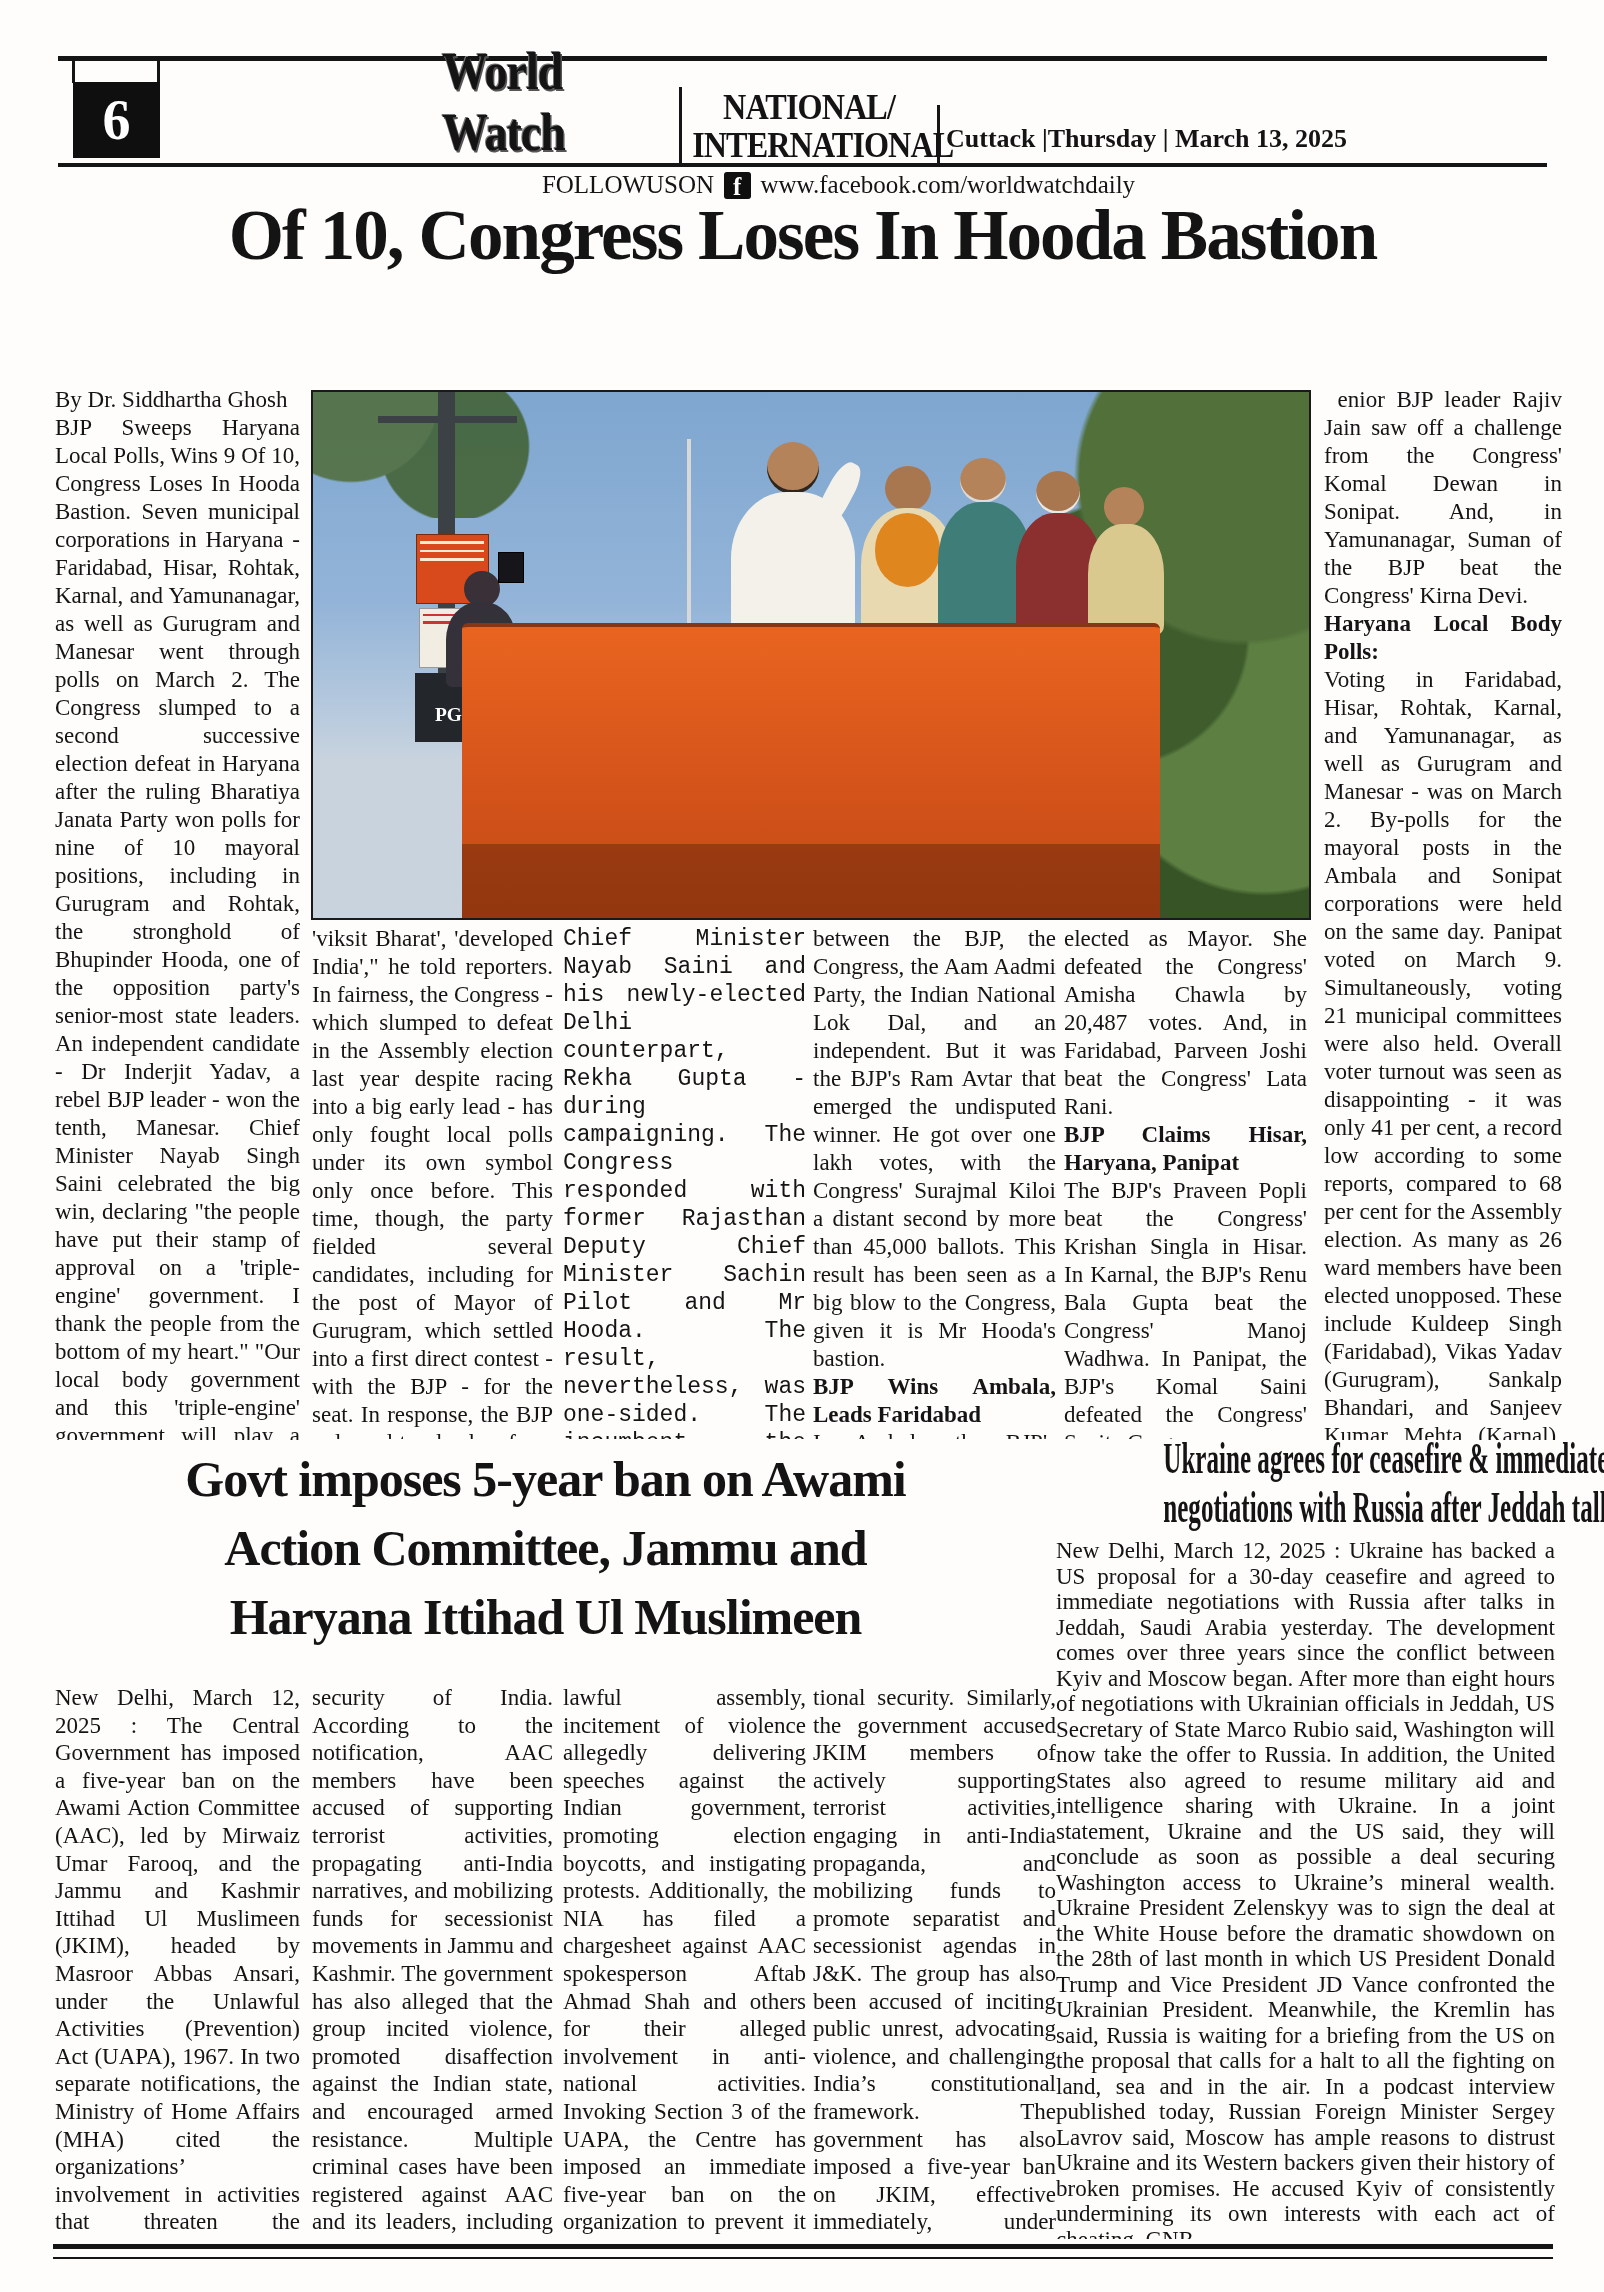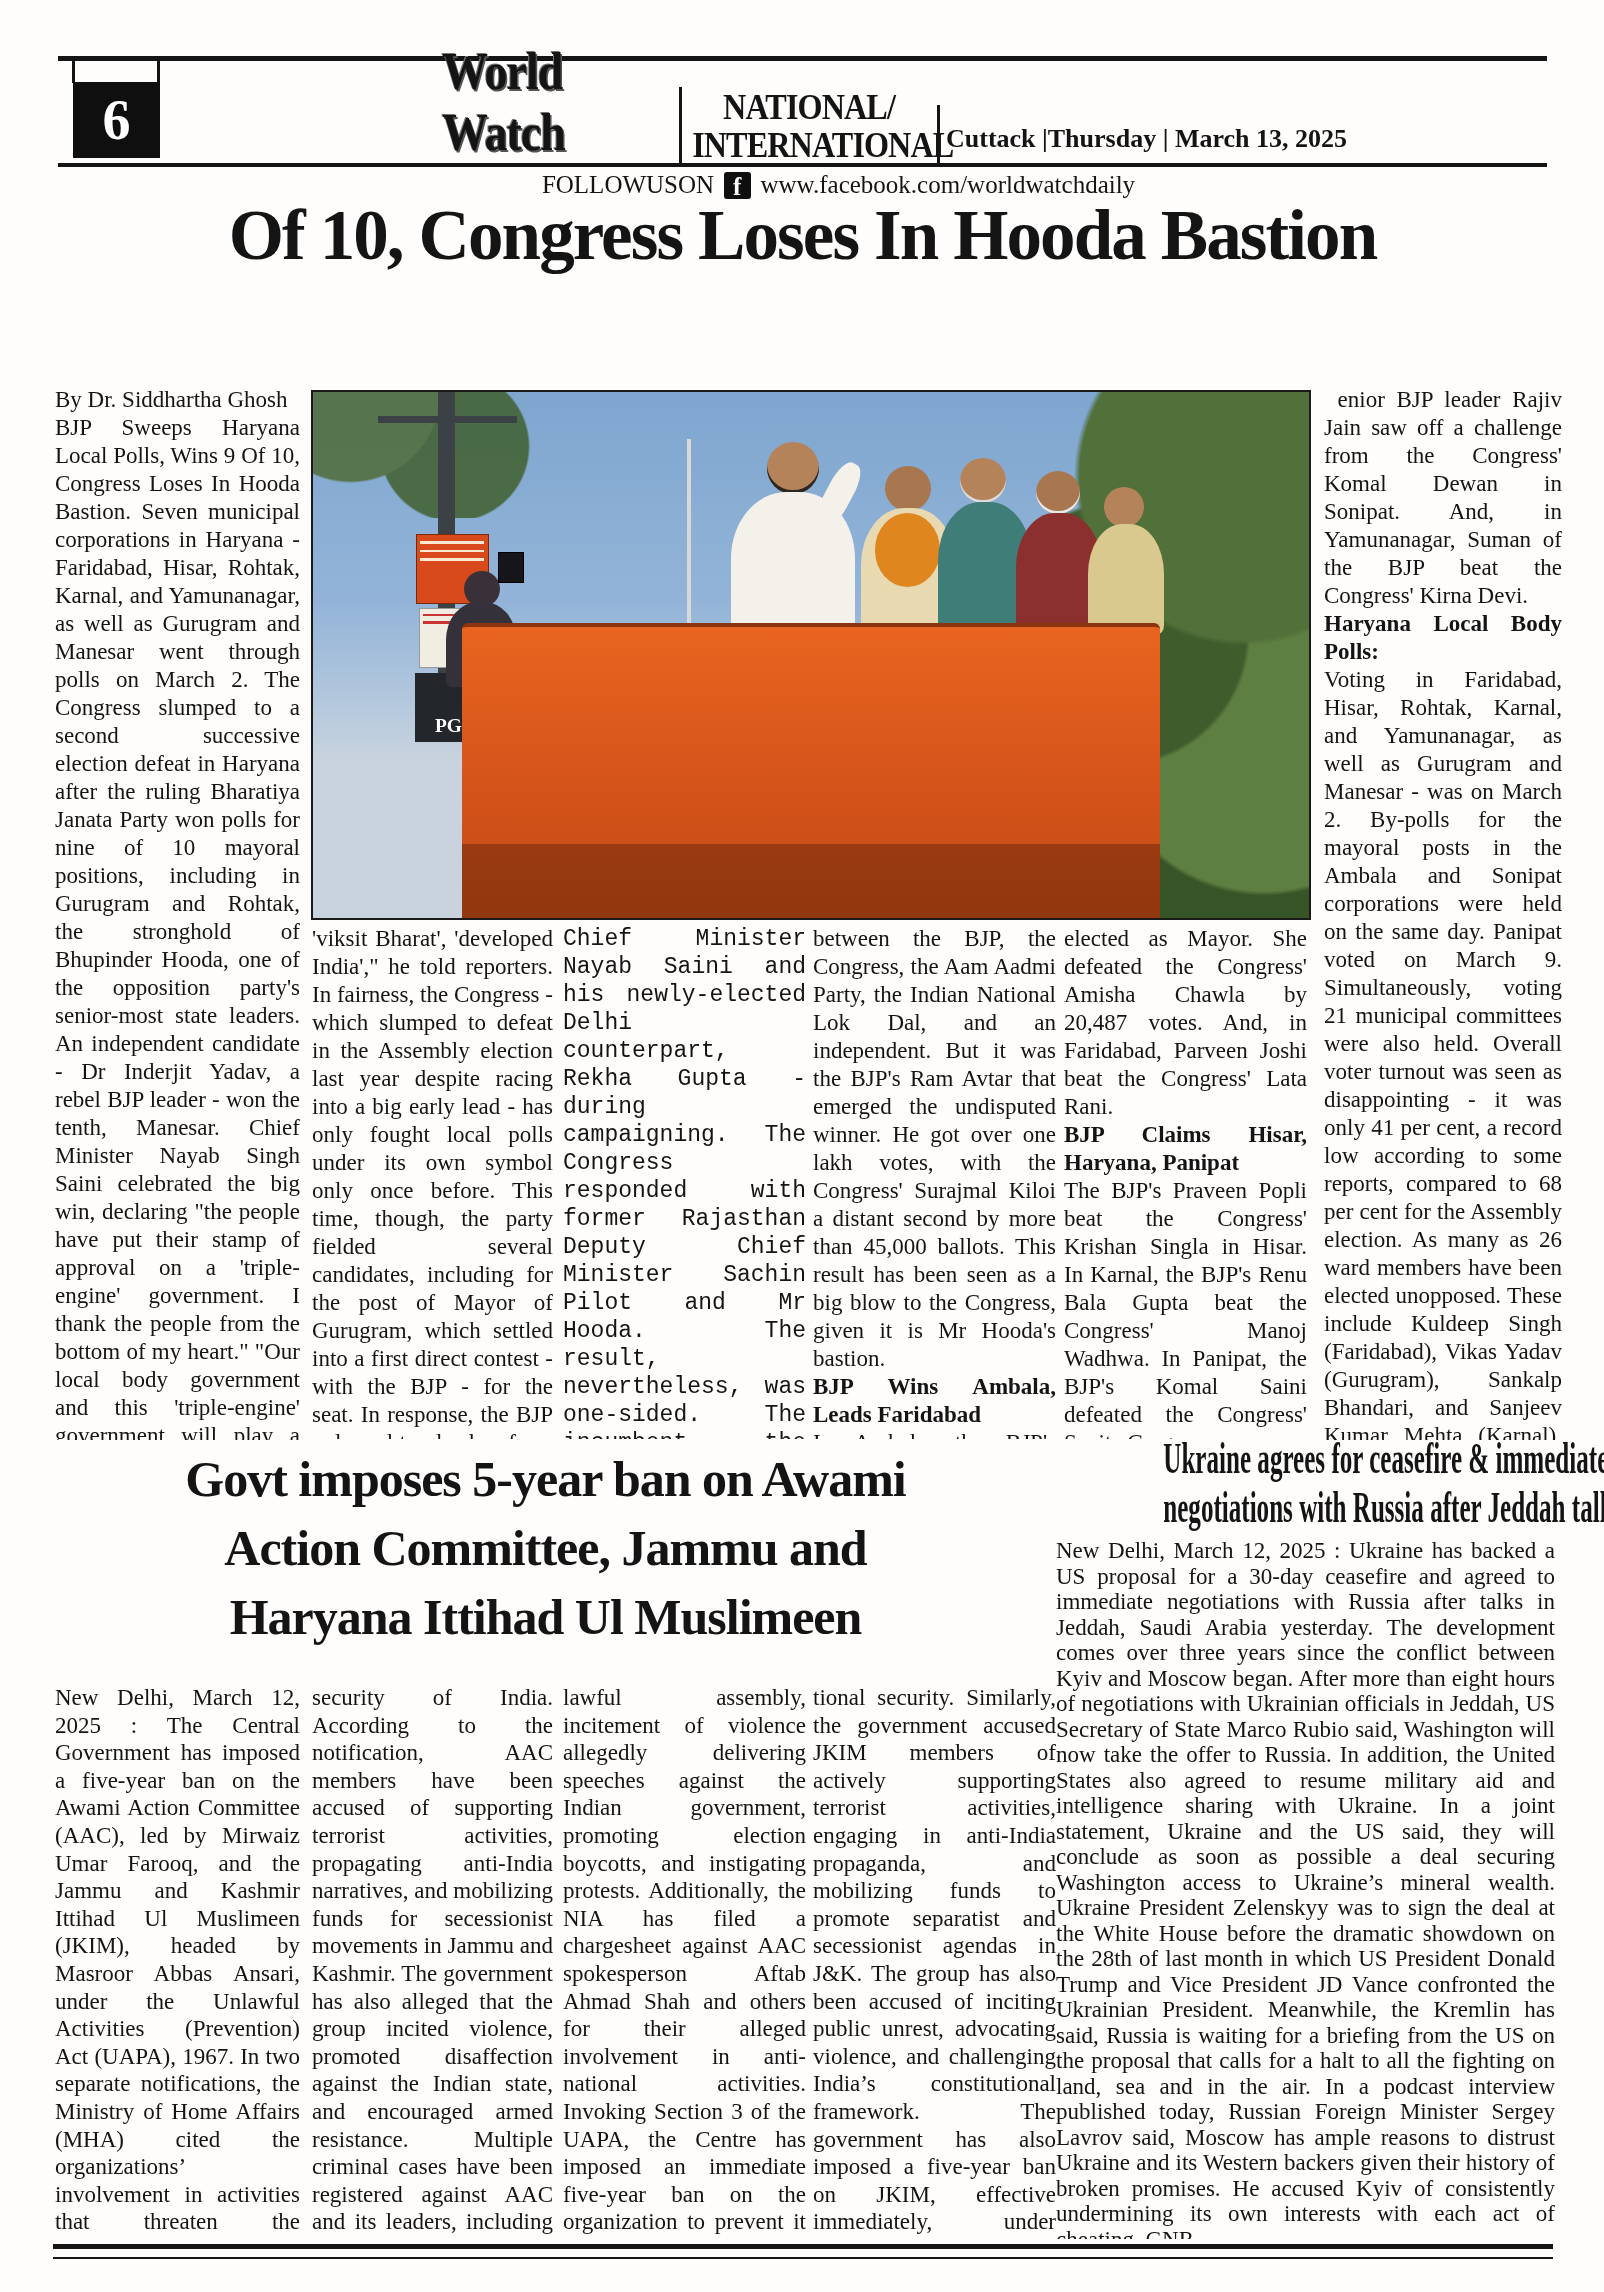--- a/index.html
+++ b/index.html
@@ -64,21 +64,21 @@
      background:radial-gradient(circle at 30% 30%,#4f6d39 0 40%,transparent 41%),
                 radial-gradient(circle at 70% 60%,#40602e 0 35%,transparent 36%);opacity:.85;}
   .pole{left:12.6%;top:0;width:1.7%;height:62%;background:#3c4146;}
   .crossarm{left:6.5%;top:4.5%;width:14%;height:1.4%;background:#3c4146;}
   .poster1{left:10.3%;top:27%;width:7.2%;height:13%;background:#d8491b;border:1px solid #7a2a0c;}
   .poster1 i{display:block;height:2.9px;background:#ffe9d2;margin:5.8px 3.9px 0 3.9px;}
   .poster2{left:10.6%;top:41%;width:6.6%;height:11%;background:#f2ede2;border:1px solid #999;}
   .poster2 i{display:block;height:2.9px;background:#c33;margin:4.9px 3.9px 0 3.9px;}
   .posterPG{left:10.2%;top:53.5%;width:6.8%;height:13%;background:#23262b;color:#fff;
             display:flex;align-items:flex-end;justify-content:center;font-weight:bold;
-            font-size:19.4px;padding-bottom:5px;box-sizing:border-box;}
+            font-size:19.4px;padding-bottom:16px;box-sizing:border-box;}
   .flagpole{left:37.5%;top:9%;width:.5%;height:36%;background:#d8d8d8;}
   .trolley{left:15%;top:44%;width:70%;height:56%;background:linear-gradient(180deg,#e8641f,#d4531a 55%,#c04a14);
            border-top:4.9px solid #8a3410;border-radius:5.8px 5.8px 0 0;}
   .trolley-shadow{left:15%;top:86%;width:70%;height:14%;background:rgba(60,20,5,.35);}
   .head-c{border-radius:50%;}
   .torso{border-radius:45% 45% 8% 8%;}
 </style>
 </head>
 <body>
 

